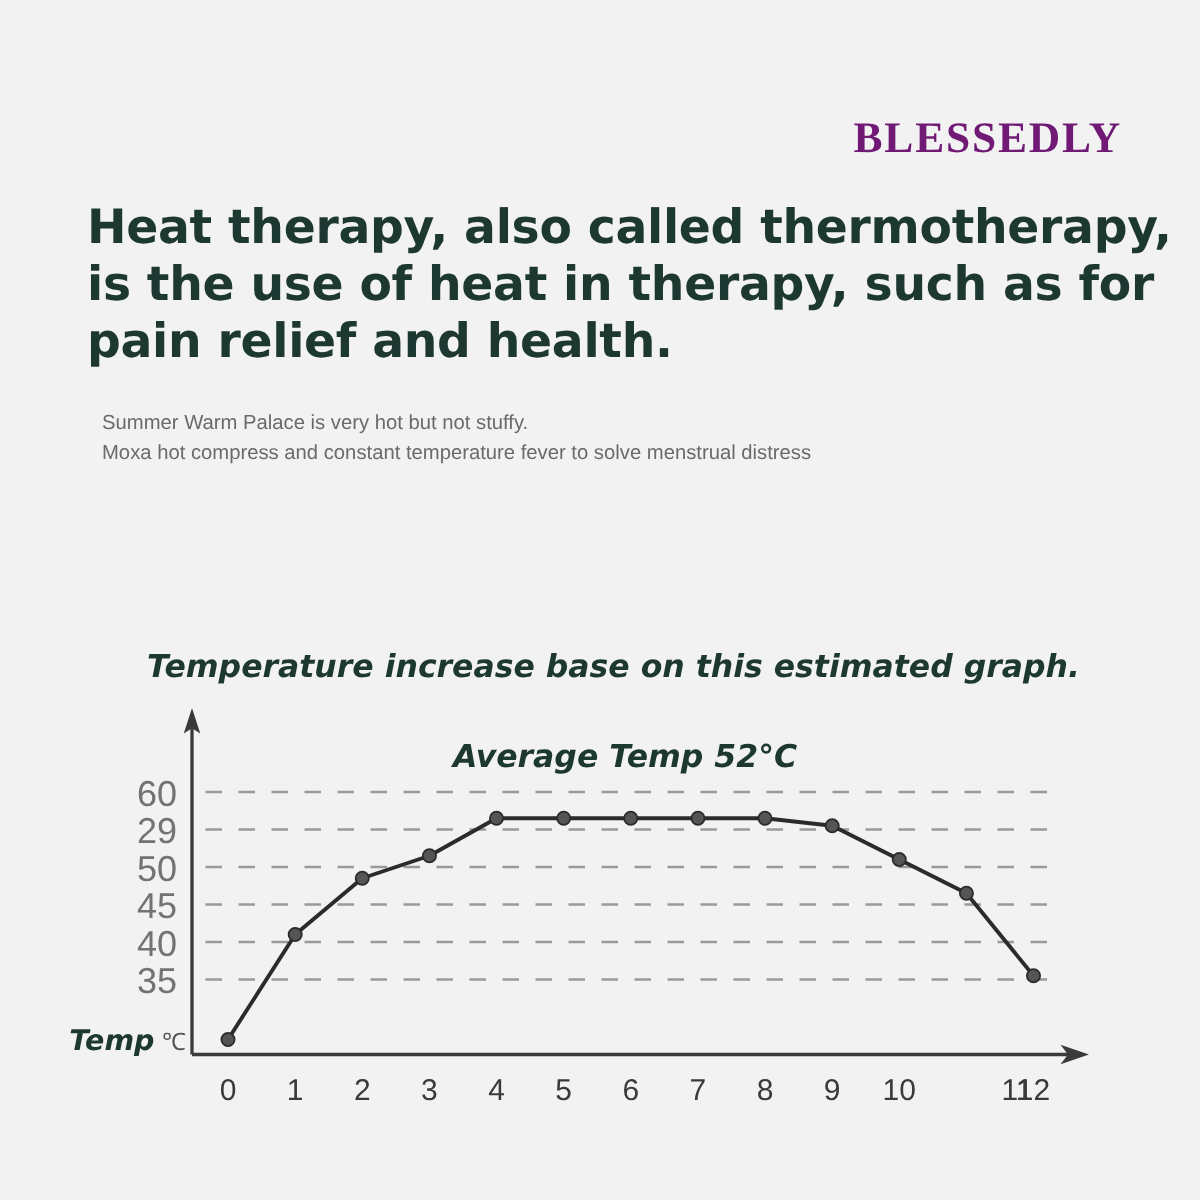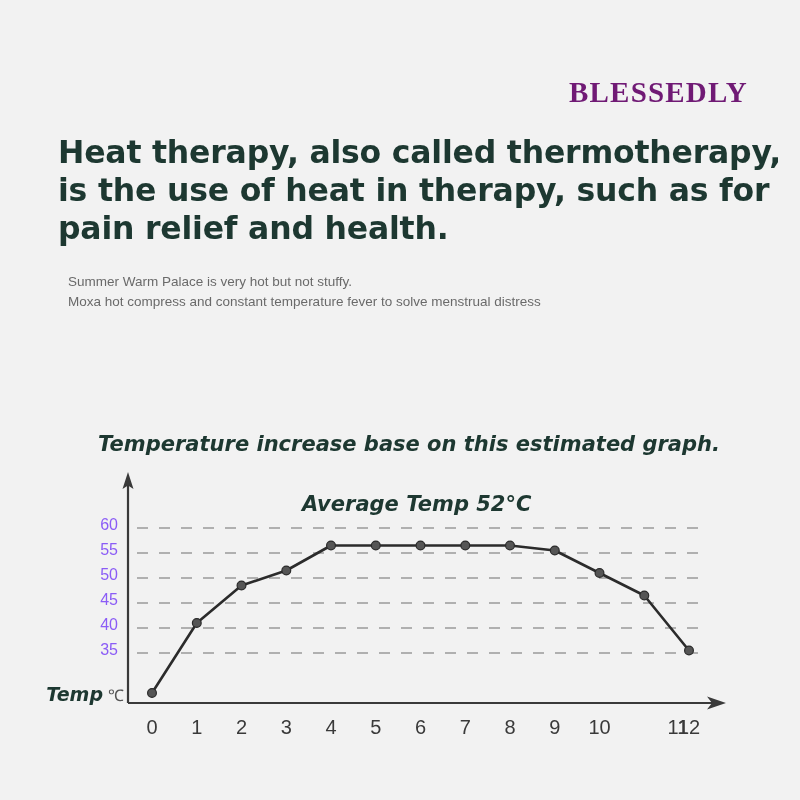--- a/index.html
+++ b/index.html
@@ -91,22 +91,22 @@
   #plot-svg {
     position: absolute;
     left: 0;
     top: 0;
   }
 
   
   .ylab {
     position: absolute;
     font-family: "Liberation Sans", sans-serif;
-    font-size: 16px;
-    color: #8b5cf6;
+    font-size: 24px;
+    color: #737373;
     text-align: right;
     width: 36px;
   }
   .xlab {
     position: absolute;
     font-family: "Liberation Sans", sans-serif;
     font-size: 20px;
     color: #3a3a3a;
     text-align: center;
     width: 30px;
@@ -197,21 +197,21 @@
         <circle cx="510.0" cy="545.5" r="4.4" fill="#555555" stroke="#2b2b2b" stroke-width="1.2"></circle>
         <circle cx="554.8" cy="550.5" r="4.4" fill="#555555" stroke="#2b2b2b" stroke-width="1.2"></circle>
         <circle cx="599.5" cy="573.0" r="4.4" fill="#555555" stroke="#2b2b2b" stroke-width="1.2"></circle>
         <circle cx="644.3" cy="595.5" r="4.4" fill="#555555" stroke="#2b2b2b" stroke-width="1.2"></circle>
         <circle cx="689.0" cy="650.5" r="4.4" fill="#555555" stroke="#2b2b2b" stroke-width="1.2"></circle>
       </g>
   </svg>
 
   <div id="ylabels">
       <div class="ylab" style="left: 82px; top: 516px;">60</div>
-      <div class="ylab" style="left: 82px; top: 541px;">55</div>
+      <div class="ylab" style="left: 82px; top: 541px;">29</div>
       <div class="ylab" style="left: 82px; top: 566px;">50</div>
       <div class="ylab" style="left: 82px; top: 591px;">45</div>
       <div class="ylab" style="left: 82px; top: 616px;">40</div>
       <div class="ylab" style="left: 82px; top: 641px;">35</div>
     </div>
 
   <div id="xlabels">
       <div class="xlab" style="left: 137px;">0</div>
       <div class="xlab" style="left: 181.75px;">1</div>
       <div class="xlab" style="left: 226.5px;">2</div>

